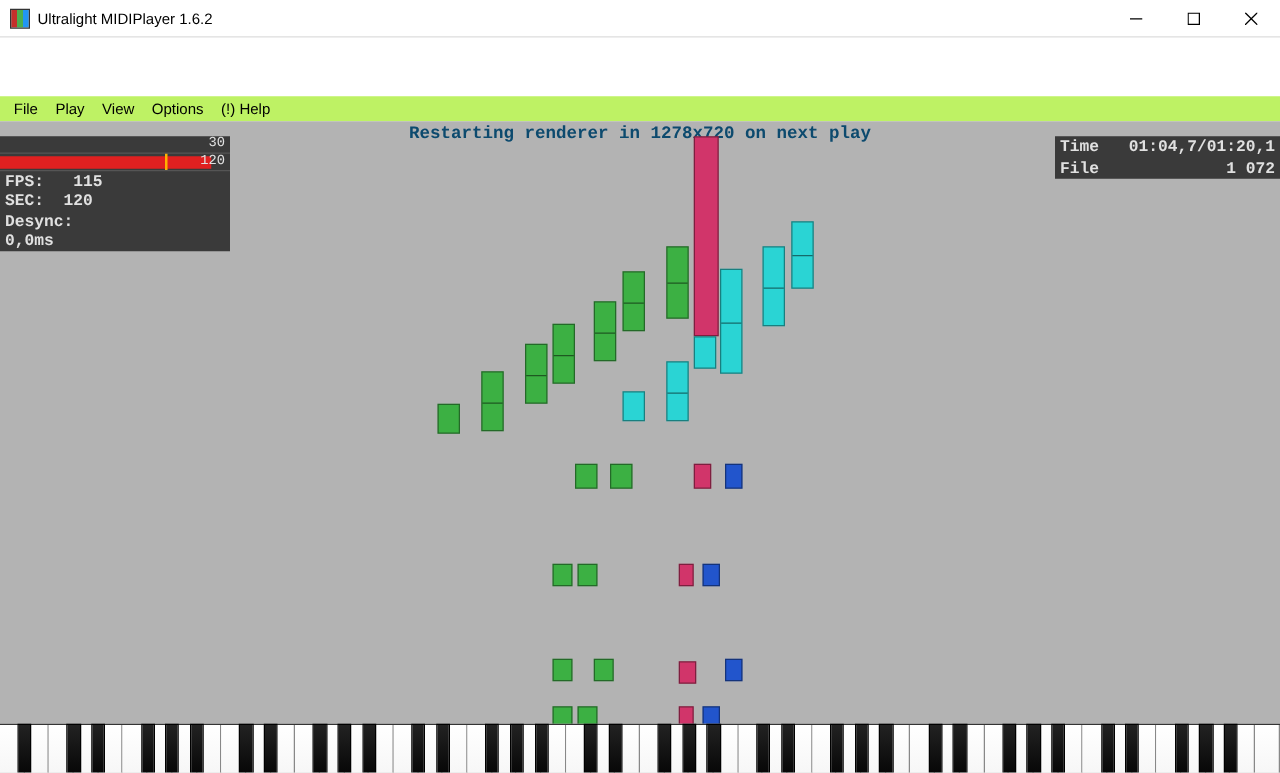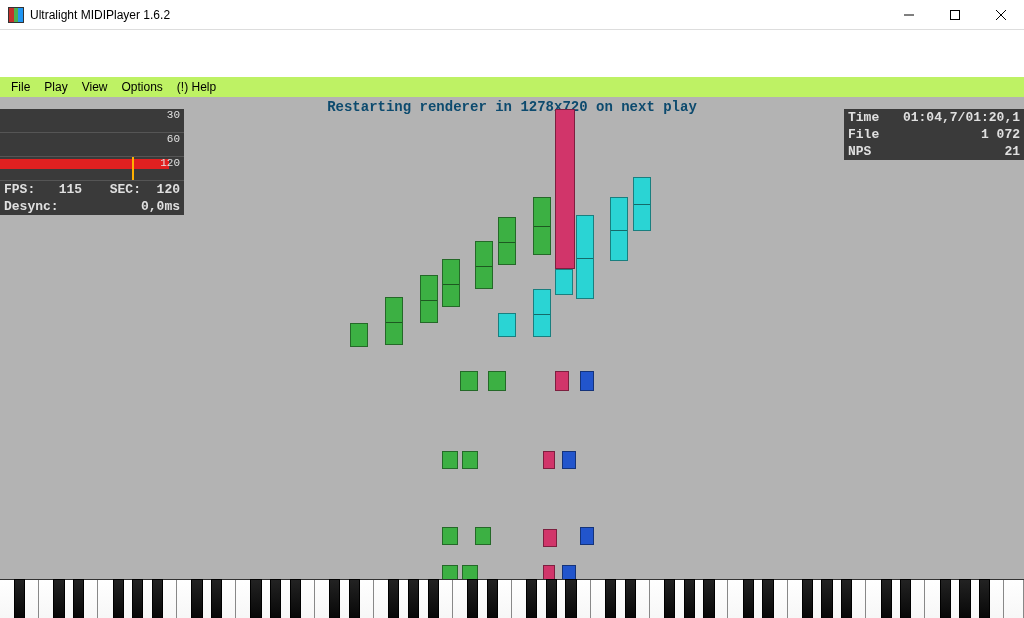--- a/index.html
+++ b/index.html
@@ -13,24 +13,24 @@
 .win-btn svg { width: 10px; height: 10px; }
 
 .menubar { height: 20px; background: #bef264; display: flex; align-items: center; padding: 0 4px; font-size: 12px; margin-top: 47px; }
 .menubar span { padding: 2px 7px; cursor: default; }
 
 .canvas { position: relative; width: 1024px; height: 568px; background: #b3b3b3; }
 
 .status-msg { position: absolute; top: 2px; left: 0; width: 100%; text-align: center; font-family: 'Courier New', monospace; font-size: 14px; color: #0c4a6e; font-weight: bold; }
 
 .stats-left { position: absolute; top: 12px; left: 0; width: 184px; background: #3a3a3a; font-family: 'Courier New', monospace; font-size: 13px; color: #e0e0e0; }
-.bar-row { position: relative; height: 24px; border-bottom: 1px solid #555; }
+.bar-row { position: relative; height: 14px; border-bottom: 1px solid #555; }
 .bar-fill { position: absolute; left: 0; top: 2px; height: 10px; }
 .bar-label { position: absolute; right: 4px; top: 0; font-size: 11px; }
-.stats-line { padding: 1px 4px; display: flex; justify-content: space-between; font-weight: bold; }
+.stats-line { padding: 1px 4px; display: flex; justify-content: space-between; font-weight: bold; flex-direction: column; }
 
 .stats-right { position: absolute; top: 12px; right: 0; width: 180px; background: #3a3a3a; font-family: 'Courier New', monospace; font-size: 13px; color: #e0e0e0; }
 .stats-right .row { display: flex; justify-content: space-between; padding: 1px 4px; font-weight: bold; }
 
 .notes-area { position: absolute; top: 0; left: 0; width: 100%; height: 482px; }
 .note { position: absolute; border: 1px solid rgba(0,0,0,0.4); }
 .note.green { background: #3cb043; }
 .note.cyan { background: #2ad4d4; }
 .note.magenta { background: #d1356a; }
 .note.blue { background: #2255cc; }
@@ -79,23 +79,20 @@
 
 <div class="canvas">
 
   <div class="status-msg">Restarting renderer in 1278x720 on next play</div>
 
   <div class="stats-left">
     <div class="bar-row">
       <span class="bar-label">30</span>
     </div>
     <div class="bar-row">
-      <span class="bar-label">60</span>
-    </div>
-    <div class="bar-row">
       <div class="bar-fill" style="width:92%;background:#e02020;"></div>
       <div style="position:absolute;left:72%;top:0;width:2px;height:100%;background:#ffb000;"></div>
       <span class="bar-label">120</span>
     </div>
     <div class="stats-line">
       <span><span>FPS:</span>&nbsp;&nbsp;&nbsp;<span>115</span></span>
       <span><span>SEC:</span>&nbsp;&nbsp;<span>120</span></span>
     </div>
     <div class="stats-line">
       <span>Desync:</span>
@@ -104,24 +101,20 @@
   </div>
 
   <div class="stats-right">
     <div class="row">
         <span>Time</span>
         <span>01:04,7/01:20,1</span>
       </div>
     <div class="row">
         <span>File</span>
         <span>1 072</span>
-      </div>
-    <div class="row">
-        <span>NPS</span>
-        <span>21</span>
       </div>
   </div>
 
   <div class="notes-area" id="notes-area">
       <div class="note green" style="left: 350px; top: 226px; width: 18px; height: 24px;"></div>
       <div class="note green" style="left: 385px; top: 200px; width: 18px; height: 48px;">
         <div class="note-split" style="top: 24px;"></div>
       </div>
       <div class="note green" style="left: 420px; top: 178px; width: 18px; height: 48px;">
         <div class="note-split" style="top: 24px;"></div>

